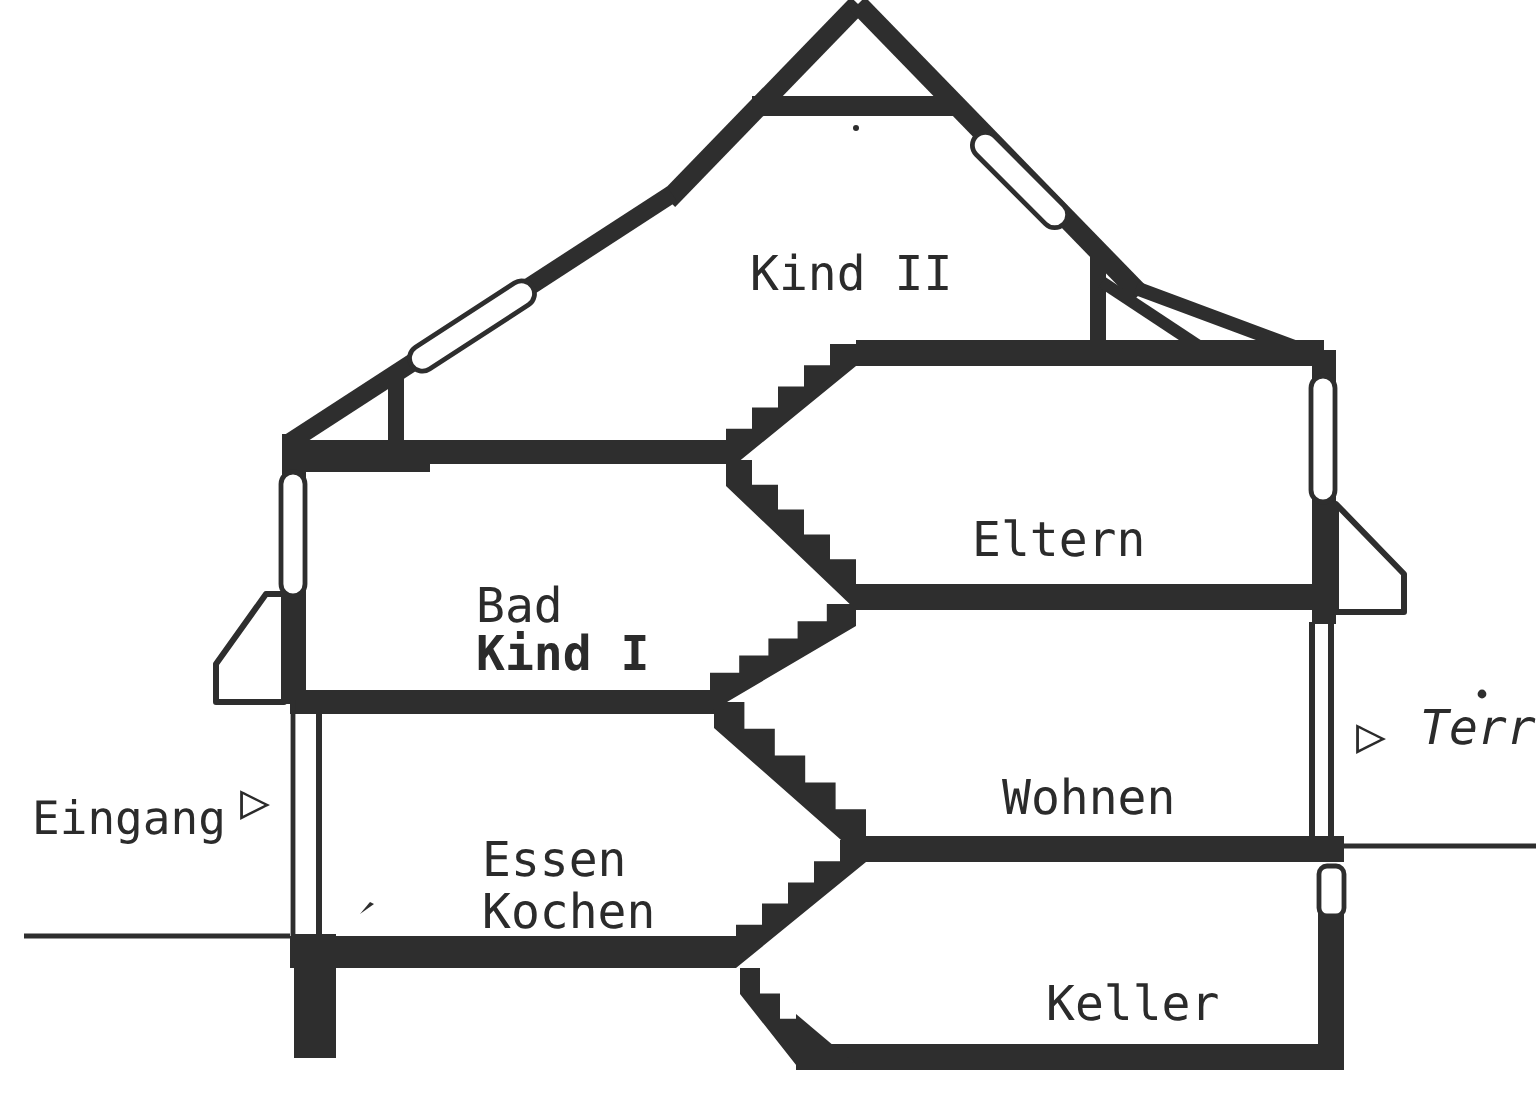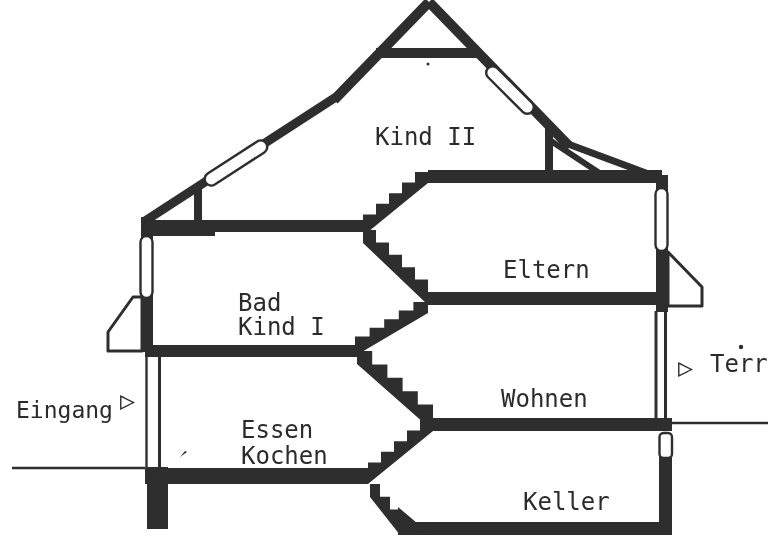--- a/index.html
+++ b/index.html
@@ -95,27 +95,27 @@
     </g>
 
     <g fill="#2e2e2e" stroke="none">
       <path d="M180,457 l7,-5 l-2,-1 z"></path>
       <circle cx="741" cy="347" r="2.2"></circle>
       <circle cx="428" cy="64" r="1.5"></circle>
     </g>
   </svg>
 
   <div class="lbl" style="left:375px;top:125px;">Kind II</div>
-  <div class="lbl" style="left:503px;top:258px;">Eltern</div>
+  <div class="lbl" style="left:486px;top:258px;">Eltern</div>
   <div class="lbl" style="left:238px;top:291px;">Bad</div>
-  <div class="lbl" style="left:238px;top:315px;">Kind I</div>
+  <div class="lbl" style="left:238px;top:315px;font-weight:bold;">Kind I</div>
   <div class="lbl" style="left:501px;top:387px;">Wohnen</div>
   <div class="lbl" style="left:241px;top:418px;">Essen</div>
   <div class="lbl" style="left:241px;top:444px;">Kochen</div>
   <div class="lbl" style="left:498px;top:490px;margin-left:25px;">Keller</div>
 
   <div class="lbl small" style="left:16px;top:387px;">Eingang</div>
   <div class="lbl arrow" style="left:120px;top:388px;">▷</div>
 
   <div class="lbl arrow" style="left:678px;top:355px;">▷</div>
-  <div class="lbl" style="left:710px;top:352px;">Terr</div>
+  <div class="lbl" style="left:710px;top:352px;font-style:italic;">Terr</div>
 
 </div>
 
 </body></html>

